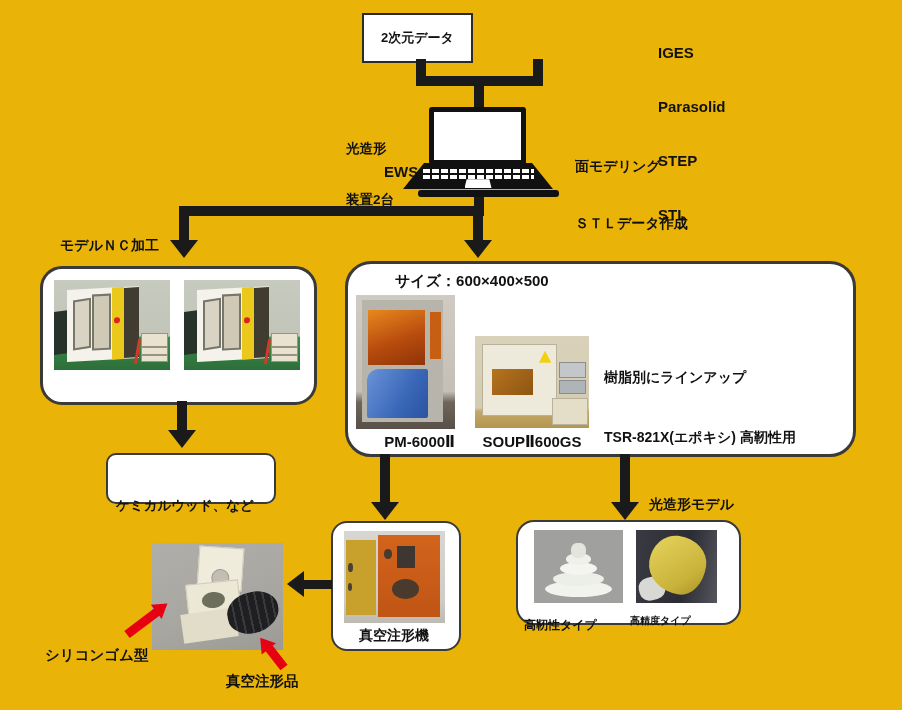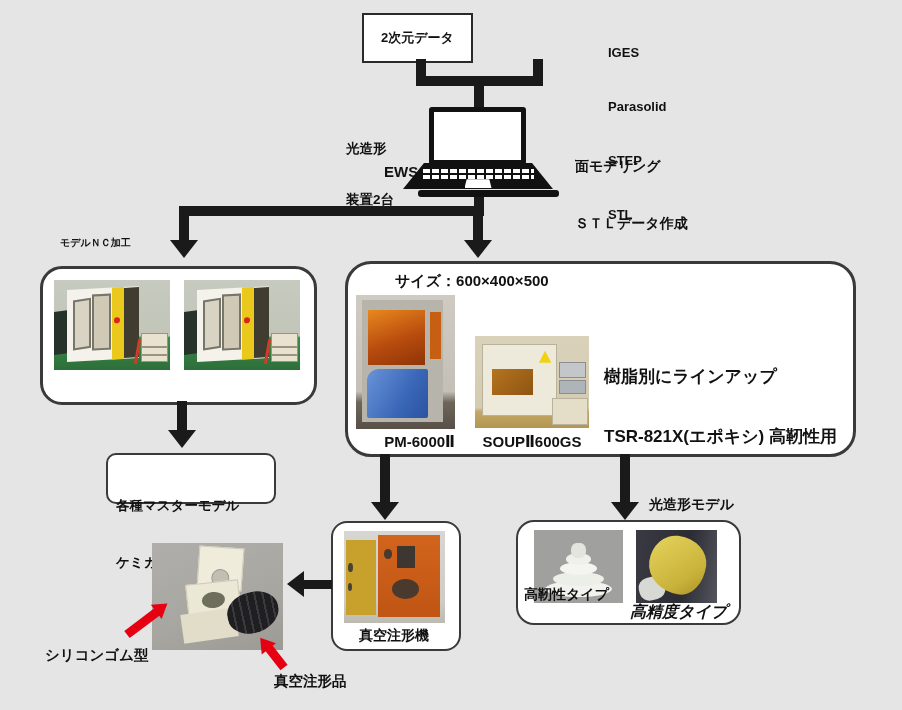--- a/index.html
+++ b/index.html
@@ -1,16 +1,16 @@
 <!DOCTYPE html>
 <html><head>
 <meta charset="utf-8">
 <style>
   html,body{margin:0;padding:0;background:#fff;}
-  #canvas{position:relative;width:902px;height:710px;background:#e5e5e5;overflow:hidden;
+  #canvas{position:relative;width:902px;height:710px;background:#eab308;overflow:hidden;
           font-family:"Liberation Sans","DejaVu Sans",sans-serif;color:#111;}
   .abs{position:absolute;}
   .txt{font-weight:bold;white-space:pre;line-height:1.25;}
   
   .dbox{border:2px solid #2a2a2a;background:#fff;display:flex;align-items:center;justify-content:center;
         font-weight:bold;font-size:13px;}
   
   .rbox{border:3px solid #3a3a3a;background:#fff;}
   .rbox2{border:2.5px solid #3a3a3a;background:#fff;}
   
@@ -90,21 +90,21 @@
 </style>
 </head>
 <body>
 
 <div id="canvas">
 
   <div class="abs dbox" style="left:362px;top:13px;width:107px;height:46px;">
       <span>2次元データ</span>
     </div>
 
-  <div class="abs txt" style="left:608px;top:8px;font-size:13px;line-height:18px;">
+  <div class="abs txt" style="left:658px;top:8px;font-size:15px;line-height:18px;">
     <div>IGES</div>
     <div>Parasolid</div>
     <div>STEP</div>
     <div>STL</div>
   </div>
 
   <div class="abs bar" style="left:416px;top:59px;width:10px;height:27px;"></div>
   <div class="abs bar" style="left:533px;top:59px;width:10px;height:27px;"></div>
   <div class="abs bar" style="left:416px;top:76px;width:127px;height:10px;"></div>
   <div class="abs bar" style="left:474px;top:84px;width:10px;height:26px;"></div>
@@ -129,21 +129,21 @@
     <div>ＣＡＭデータ作成</div>
   </div>
 
   <div class="abs bar" style="left:474px;top:197px;width:10px;height:13px;"></div>
   <div class="abs bar" style="left:179px;top:206px;width:305px;height:10px;"></div>
   <div class="abs bar" style="left:179px;top:206px;width:10px;height:36px;"></div>
   <div class="abs arrow-down" style="left:170px;top:240px;"></div>
   <div class="abs bar" style="left:473px;top:216px;width:10px;height:26px;"></div>
   <div class="abs arrow-down" style="left:464px;top:240px;"></div>
 
-  <div class="abs txt" style="left:60px;top:237px;font-size:10px;">モデルＮＣ加工</div>
+  <div class="abs txt" style="left:60px;top:237px;font-size:14px;">モデルＮＣ加工</div>
   <div class="abs rbox" style="left:40px;top:266px;width:271px;height:133px;border-radius:22px;"></div>
   <div class="photo cnc" style="left:54px;top:280px;width:116px;height:90px;">
     <div class="cnc-darkl"></div>
       <div class="cnc-body">
         <div class="cnc-w1"></div>
         <div class="cnc-w2"></div>
     <div class="cnc-yel"></div>
         <div class="cnc-dot"></div>
         <div class="cnc-dark"></div>
       </div>
@@ -161,42 +161,41 @@
       </div>
     <div class="cnc-cart"></div>
       <div class="cnc-cable"></div>
   </div>
 
   <div class="abs bar" style="left:177px;top:401px;width:10px;height:30px;"></div>
   <div class="abs arrow-down" style="left:168px;top:430px;"></div>
 
   <div class="abs rbox2" style="left:106px;top:453px;width:158px;height:44px;border-radius:10px;padding:3px 0 0 8px;">
     <div class="txt" style="font-size:13.5px;line-height:19px;">
-      <div>各種マスターモデル</div>
       <div>ケミカルウッド、など</div>
     </div>
   </div>
 
   <div class="abs rbox" style="left:345px;top:261px;width:505px;height:190px;border-radius:26px;"></div>
   <div class="abs txt" style="left:395px;top:272px;font-size:15px;">サイズ：600×400×500</div>
   <div class="photo pm" style="left:356px;top:295px;width:99px;height:134px;">
     <div class="pm-frame"></div>
       <div class="pm-orange"></div>
       <div class="pm-orange2"></div>
       <div class="pm-blue"></div>
   </div>
   <div class="photo soup" style="left:475px;top:336px;width:114px;height:92px;">
     <div class="soup-body"></div>
       <div class="soup-win"></div>
       <div class="soup-sign"></div>
     <div class="soup-mon1"></div>
       <div class="soup-mon2"></div>
       <div class="soup-desk"></div>
   </div>
-  <div class="abs txt" style="left:604px;top:327px;font-size:17px;line-height:20px;">
+  <div class="abs txt" style="left:604px;top:327px;font-size:14px;line-height:20px;">
     <div>樹脂別にラインアップ</div>
     <div>TSR-821X(エポキシ) 高靭性用</div>
   </div>
   <div class="abs txt" style="left:356px;top:433px;width:99px;text-align:right;font-size:15px;">PM-6000Ⅱ</div>
   <div class="abs txt" style="left:468px;top:433px;width:128px;text-align:center;font-size:15px;">SOUPⅡ600GS</div>
 
   <div class="abs bar" style="left:380px;top:454px;width:10px;height:49px;"></div>
   <div class="abs arrow-down" style="left:371px;top:502px;"></div>
   <div class="abs bar" style="left:620px;top:454px;width:10px;height:49px;"></div>
   <div class="abs arrow-down" style="left:611px;top:502px;"></div>
@@ -220,35 +219,35 @@
     <div class="tough-e1"></div>
       <div class="tough-e2"></div>
       <div class="tough-e3"></div>
       <div class="tough-e4"></div>
       <div class="tough-top"></div>
   </div>
   <div class="photo precise" style="left:636px;top:530px;width:81px;height:73px;">
     <div class="prec-white"></div>
       <div class="prec-blob"></div>
   </div>
-  <div class="abs txt" style="left:524px;top:586px;font-size:14px;">高靭性タイプ</div>
-  <div class="abs txt" style="left:630px;top:602px;font-size:16px;font-style:italic;">高精度タイプ</div>
+  <div class="abs txt" style="left:524px;top:618px;font-size:12px;">高靭性タイプ</div>
+  <div class="abs txt" style="left:630px;top:615px;font-size:10px;">高精度タイプ</div>
 
   <div class="abs bar" style="left:303px;top:580px;width:29px;height:9px;"></div>
   <div class="abs arrow-left" style="left:287px;top:571px;"></div>
 
   <div class="photo mold" style="left:152px;top:543px;width:131px;height:107px;">
     <div class="mold-back">
         <div class="mold-knob"></div>
       </div>
     <div class="mold-front">
         <div class="mold-hole"></div>
       </div>
     <div class="mold-base"></div>
     <div class="mold-black"></div>
   </div>
 
   <div class="rarrow" style="left:127px;top:630px;width:38px;transform:rotate(-37deg);"></div>
   <div class="abs txt" style="left:45px;top:646px;font-size:14.5px;">シリコンゴム型</div>
   <div class="rarrow" style="left:284px;top:663px;width:25px;transform:rotate(-128deg);"></div>
-  <div class="abs txt" style="left:226px;top:672px;font-size:14.5px;margin-left:48px;">真空注形品</div>
+  <div class="abs txt" style="left:226px;top:672px;font-size:14.5px;">真空注形品</div>
 
 </div>
 
 </body></html>

